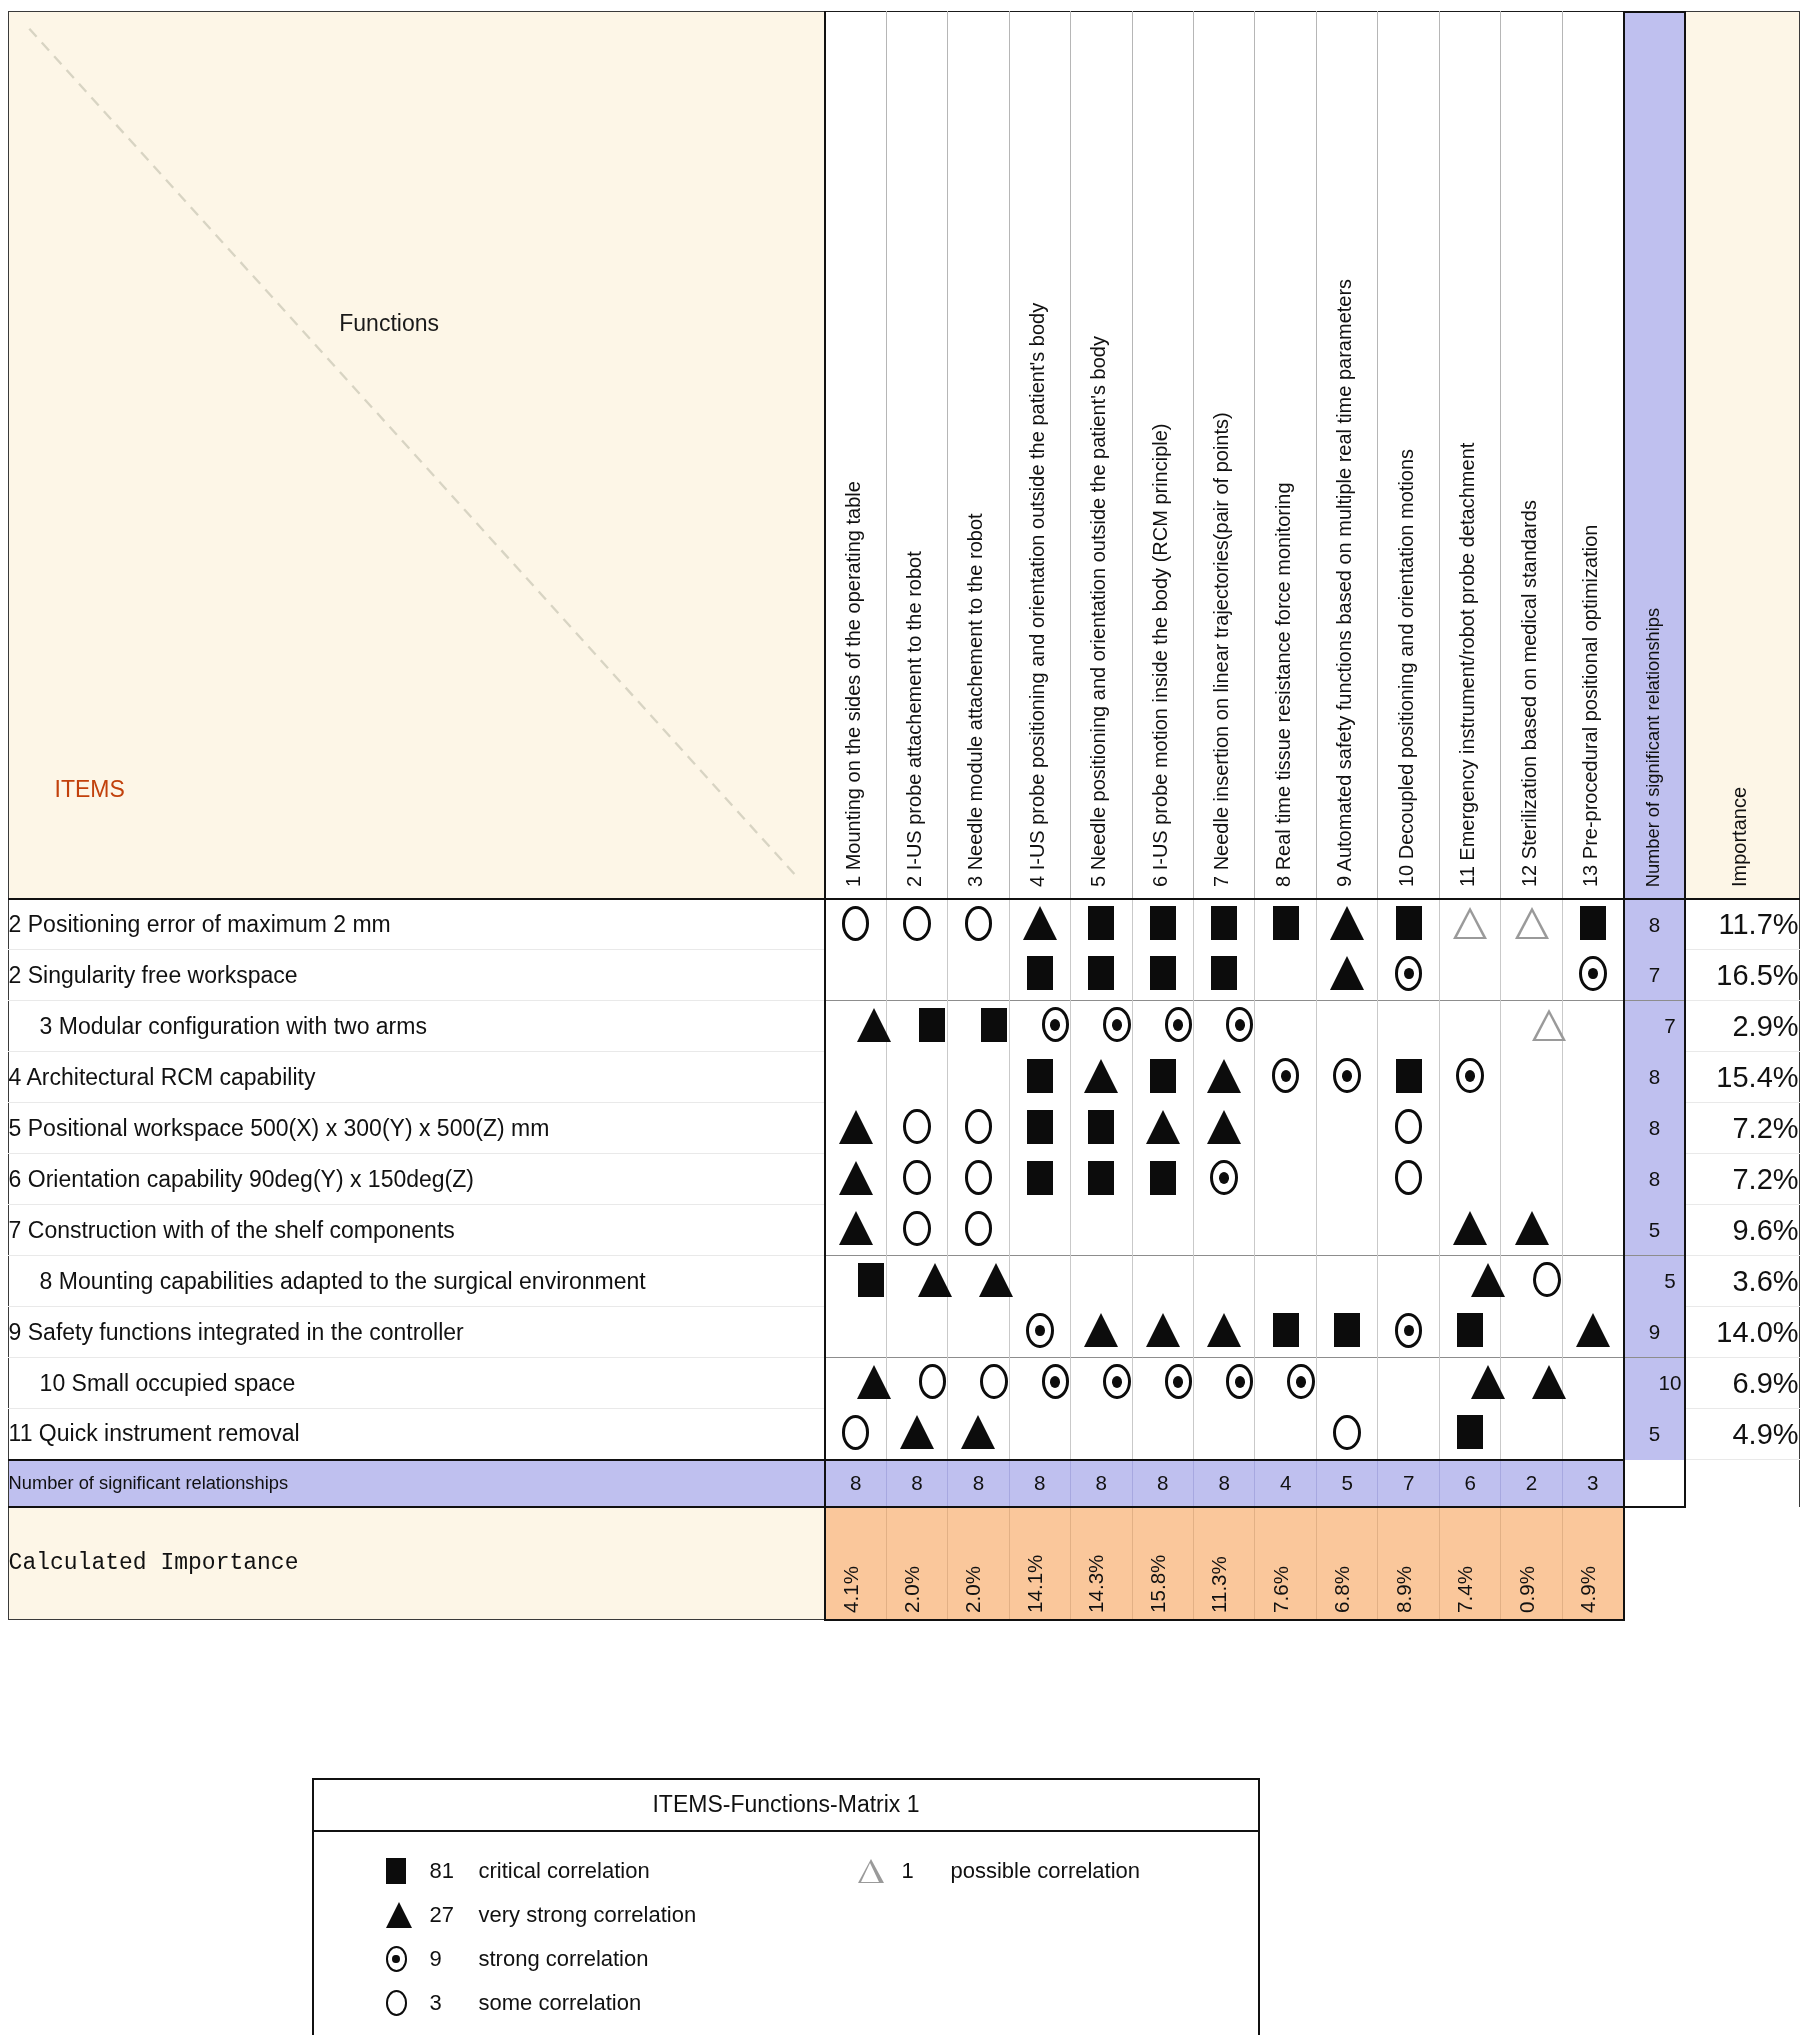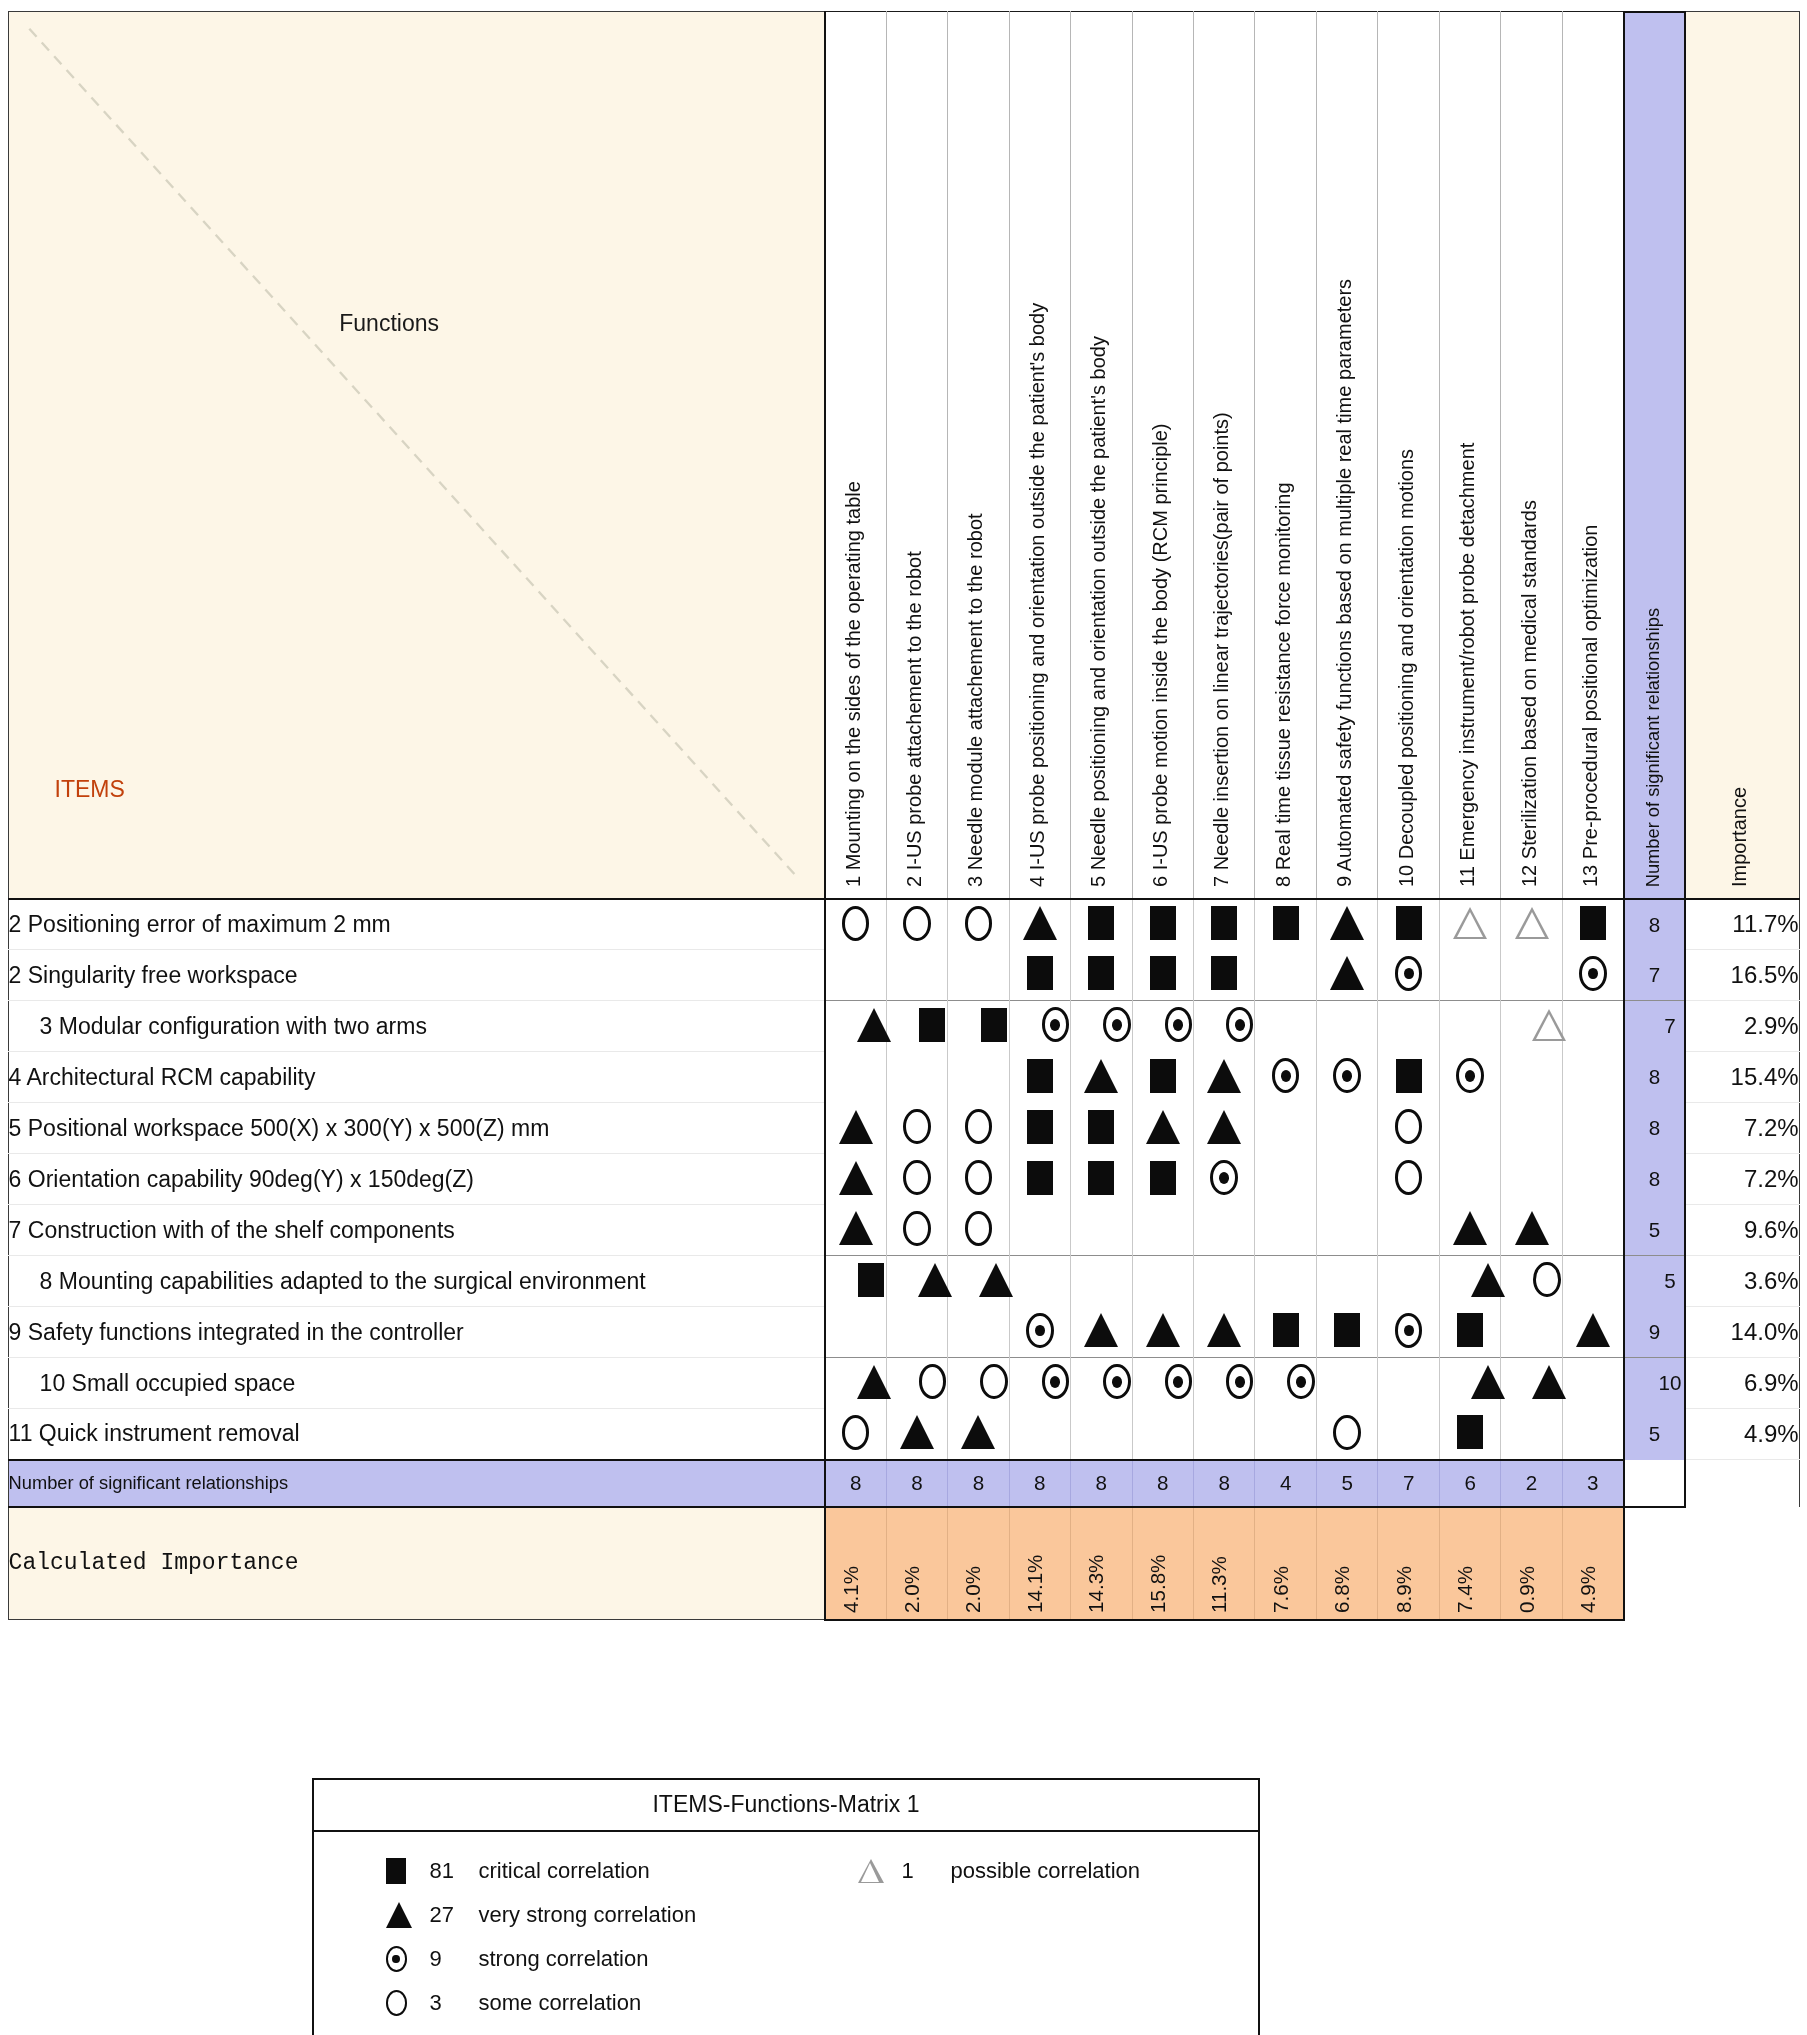--- a/index.html
+++ b/index.html
@@ -145,21 +145,21 @@
     font-size: 20.6px;
     color: #111;
   }
   td.imp-cell {
     background: #ffffff;
     border-right: 1.5px solid #3a3a3a;
     border-top: 0.8px solid #e9e9e9;
     border-bottom: 0.8px solid #e9e9e9;
     text-align: right;
     padding-right: 13.8px;
-    font-size: 24px;
+    font-size: 29px;
     color: #111;
   }
   tr.item-row.first-item td.imp-cell { border-top: 2.3px solid #111; }
   tr.item-row.grp-top td.imp-cell { border-top: 1.5px solid #8d8d8d; }
 
   
   tr.sum-row td { height: 47px; }
   td.sum-label {
     background: #bfc0ef;
     border-left: 1.5px solid #3a3a3a;

